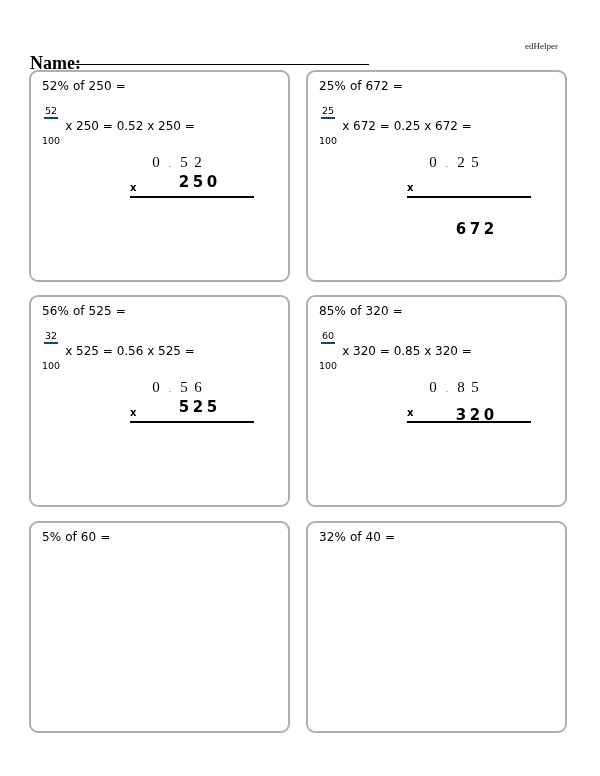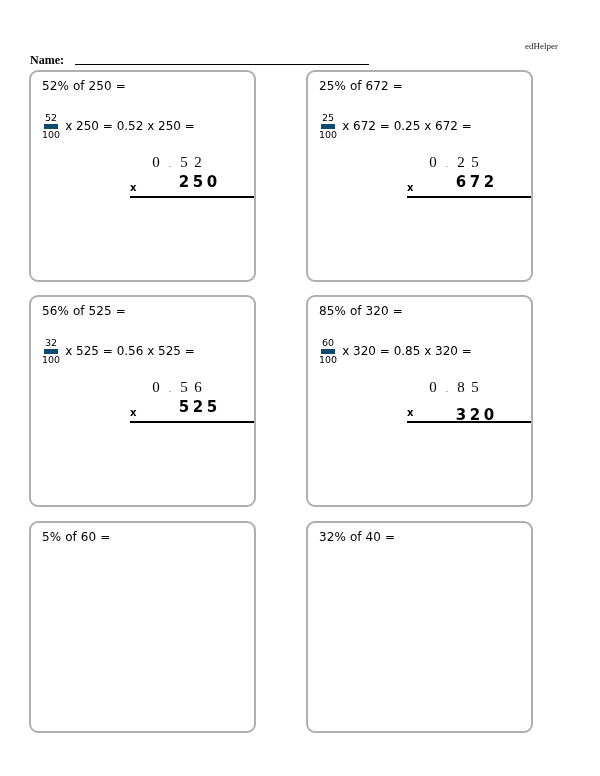--- a/index.html
+++ b/index.html
@@ -1,25 +1,25 @@
 <!DOCTYPE html>
 <html><head>
   <meta charset="utf-8">
   <style>
     html, body { margin: 0; padding: 0; background: #ffffff; }
     body { width: 600px; height: 776px; position: relative; overflow: hidden; font-family: "DejaVu Sans", sans-serif; color: #000; }
     .brand { position: absolute; left: 525px; top: 41px; font-family: "Liberation Serif", serif; font-size: 9px; color: #222; }
-    .name-row { position: absolute; left: 30px; top: 53px; font-family: "Liberation Serif", serif; font-weight: bold; font-size: 12px; }
+    .name-row { position: absolute; left: 30px; top: 53px; font-family: "Liberation Serif", serif; font-weight: bold; font-size: 18px; }
     .name-line { position: absolute; left: 75px; top: 64px; width: 294px; height: 0; border-top: 1px solid #000; }
-    .box { position: absolute; width: 227px; height: 212px; border: 2px solid #b3aeae; border-radius: 9px; box-sizing: border-box; background: #fff; }
+    .box { position: absolute; width: 261px; height: 212px; border: 2px solid #b3aeae; border-radius: 9px; box-sizing: border-box; background: #fff; }
     .q { position: absolute; left: 11px; top: 7px; font-size: 12px; letter-spacing: 0.1px; }
     .step { position: absolute; left: 11px; top: 42px; height: 24px; display: flex; align-items: center; font-size: 12px; }
     .frac { display: inline-flex; flex-direction: column; align-items: center; font-size: 9.5px; line-height: 10px; margin-right: 5px; }
-    .frac .num { padding: 0 1px 1px; border-bottom: 5px solid #0c4a6e; }
-    .frac .den { padding-top: 1px; }
+    .frac .num { padding: 0 1px 1px; border-bottom: 2px solid #0c4a6e; }
+    .frac .den { padding-top: 17px; }
     .mult { position: absolute; left: 99px; top: 80px; width: 124px; height: 50px; }
     .row1, .row2 { position: absolute; font-size: 15px; letter-spacing: 0; }
     .row1 { left: 20px; top: 2px; font-family: Liberation Serif, serif; }
     .row2 { left: 20px; top: 21px; font-weight: bold; }
     .digit { display: inline-block; width: 12px; text-align: center; margin-right: 2px; }
     .dot { display: inline-block; width: 12px; text-align: center; font-size: 8px; margin-right: 2px; }
     .xsign { position: absolute; left: 0px; top: 30px; font-size: 10px; font-weight: bold; }
     .rule { position: absolute; left: 0; top: 44px; width: 124px; height: 0; border-top: 2px solid #000; }
   </style>
 </head>
@@ -56,21 +56,21 @@
     <span class="frac">
       <span class="num">25</span>
       <span class="den">100</span>
     </span>
     <span>x 672 = 0.25 x 672 =</span>
   </div>
   <div class="mult">
     <div class="row1">
       <span class="digit">0</span><span class="dot">.</span><span class="digit">2</span><span class="digit">5</span>
     </div>
-    <div class="row2" style="left:48px;">
+    <div class="row2" style="left:48px;margin-top:47px;">
       <span class="digit">6</span><span class="digit">7</span><span class="digit">2</span>
     </div>
     <div class="xsign">x</div>
     <div class="rule"></div>
   </div>
 </div>
 
 <div class="box" style="left:29px; top:295px;">
   <div class="q">56% of 525 =</div>
   <div class="step">

